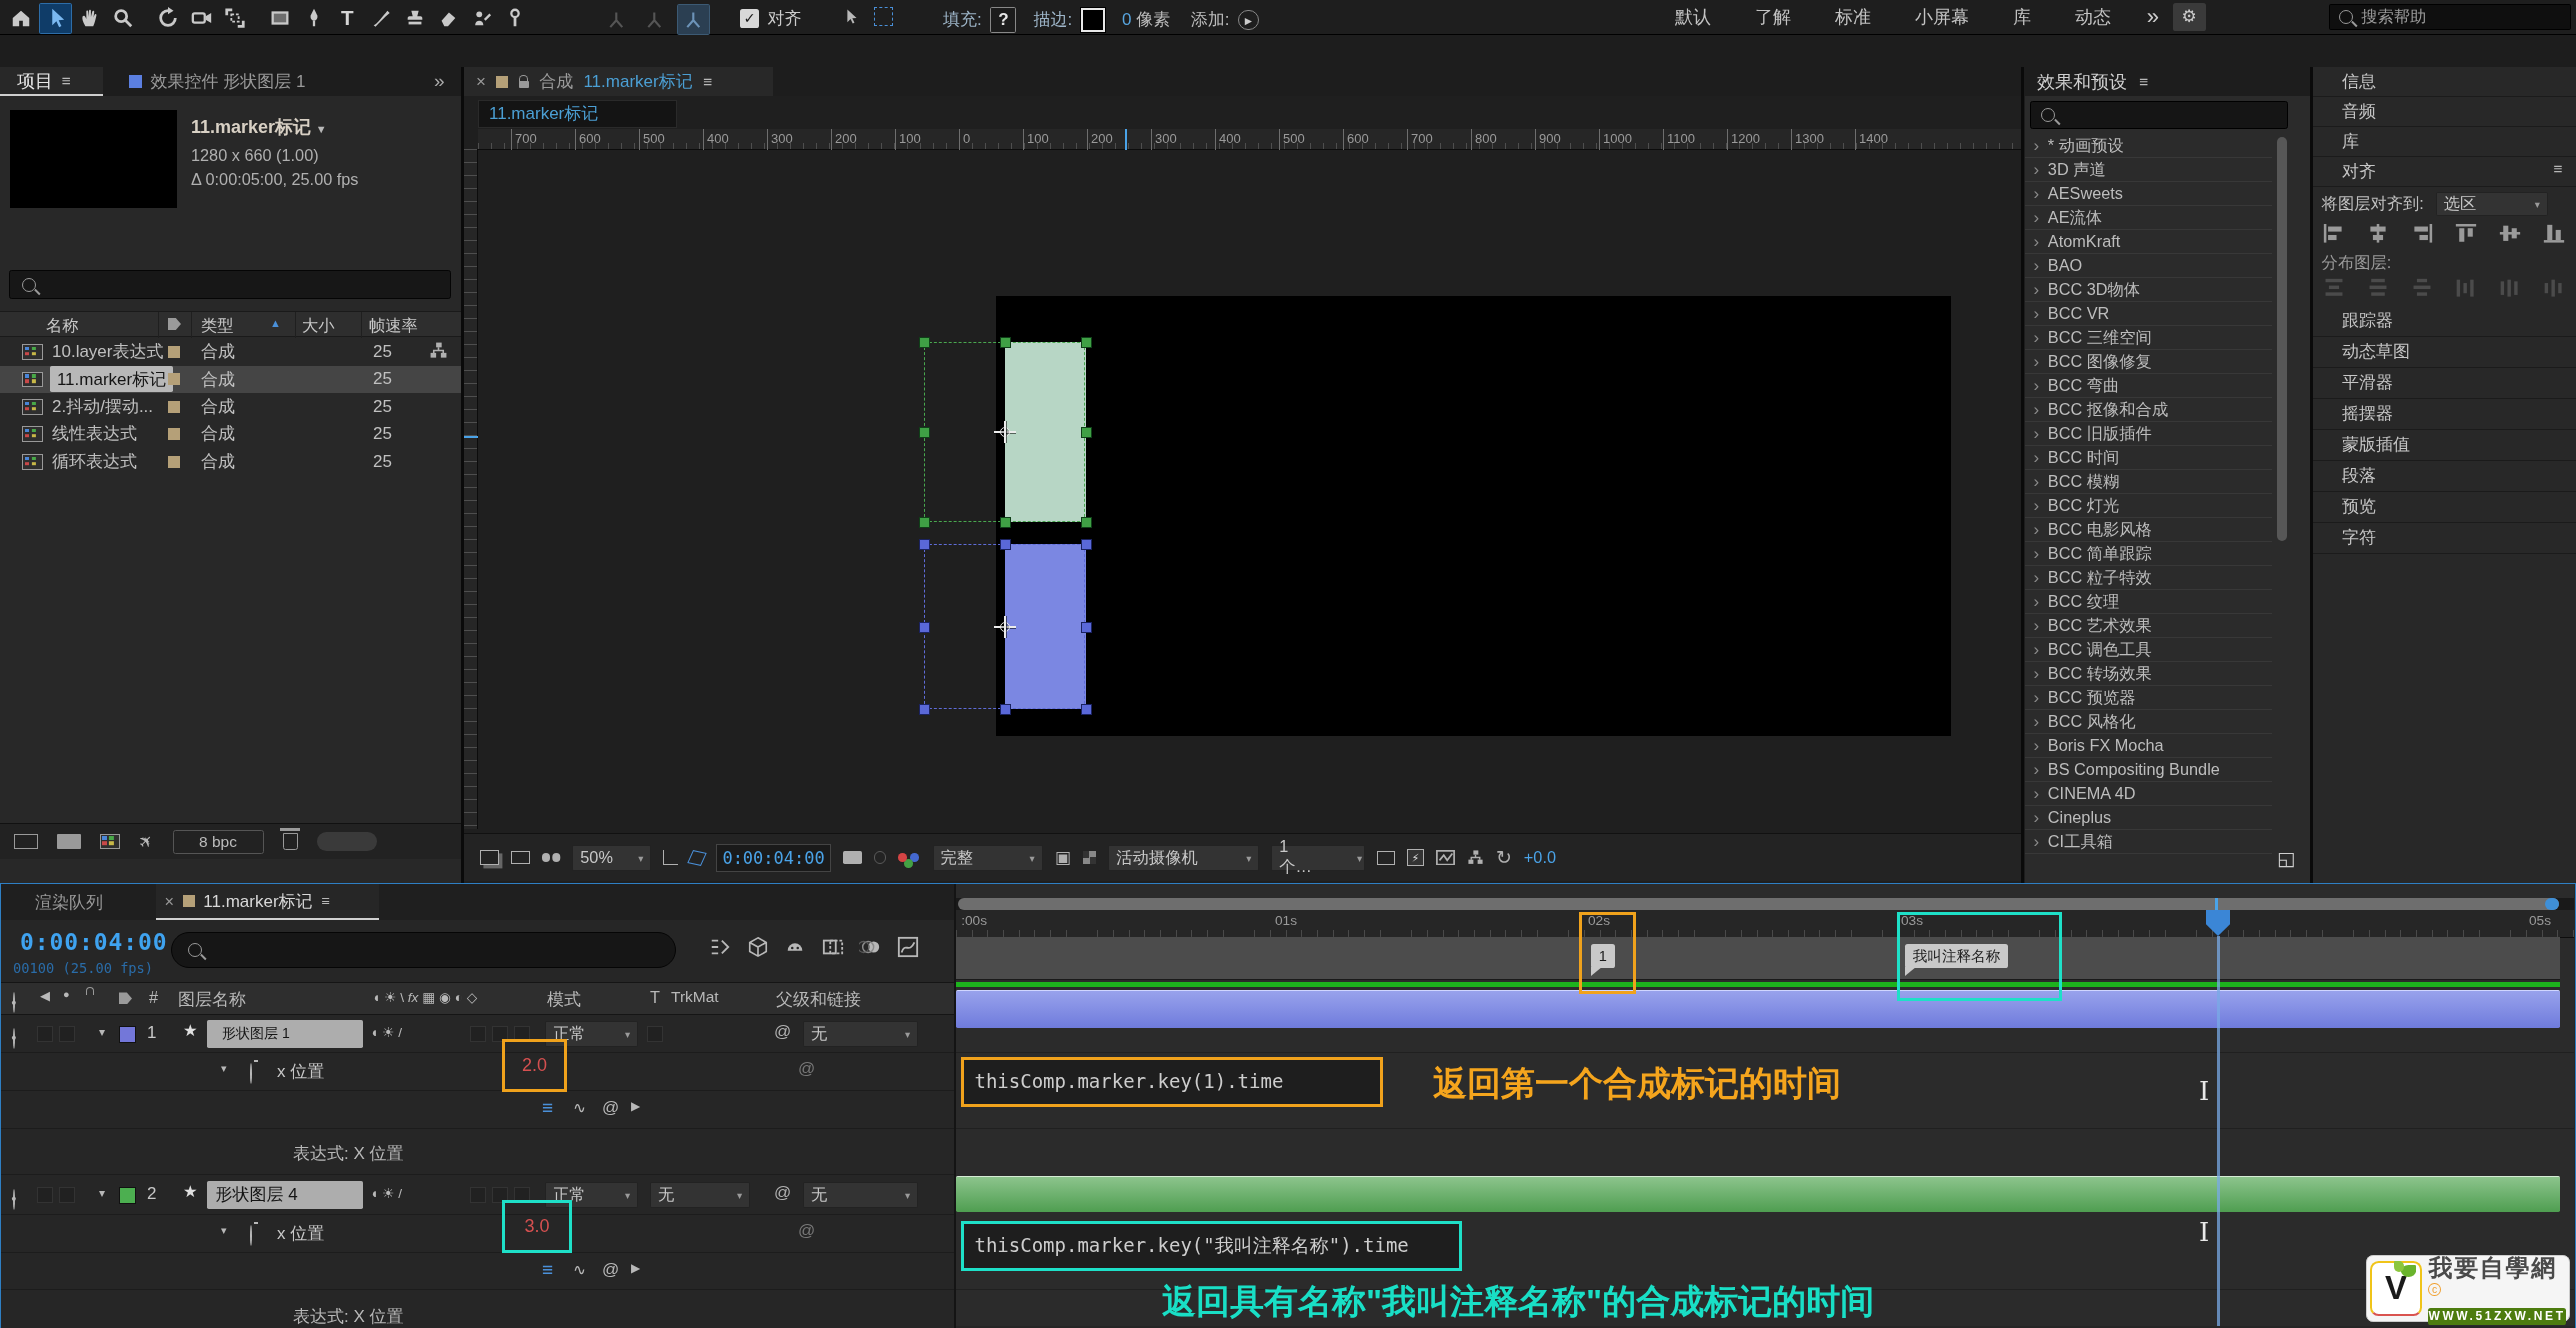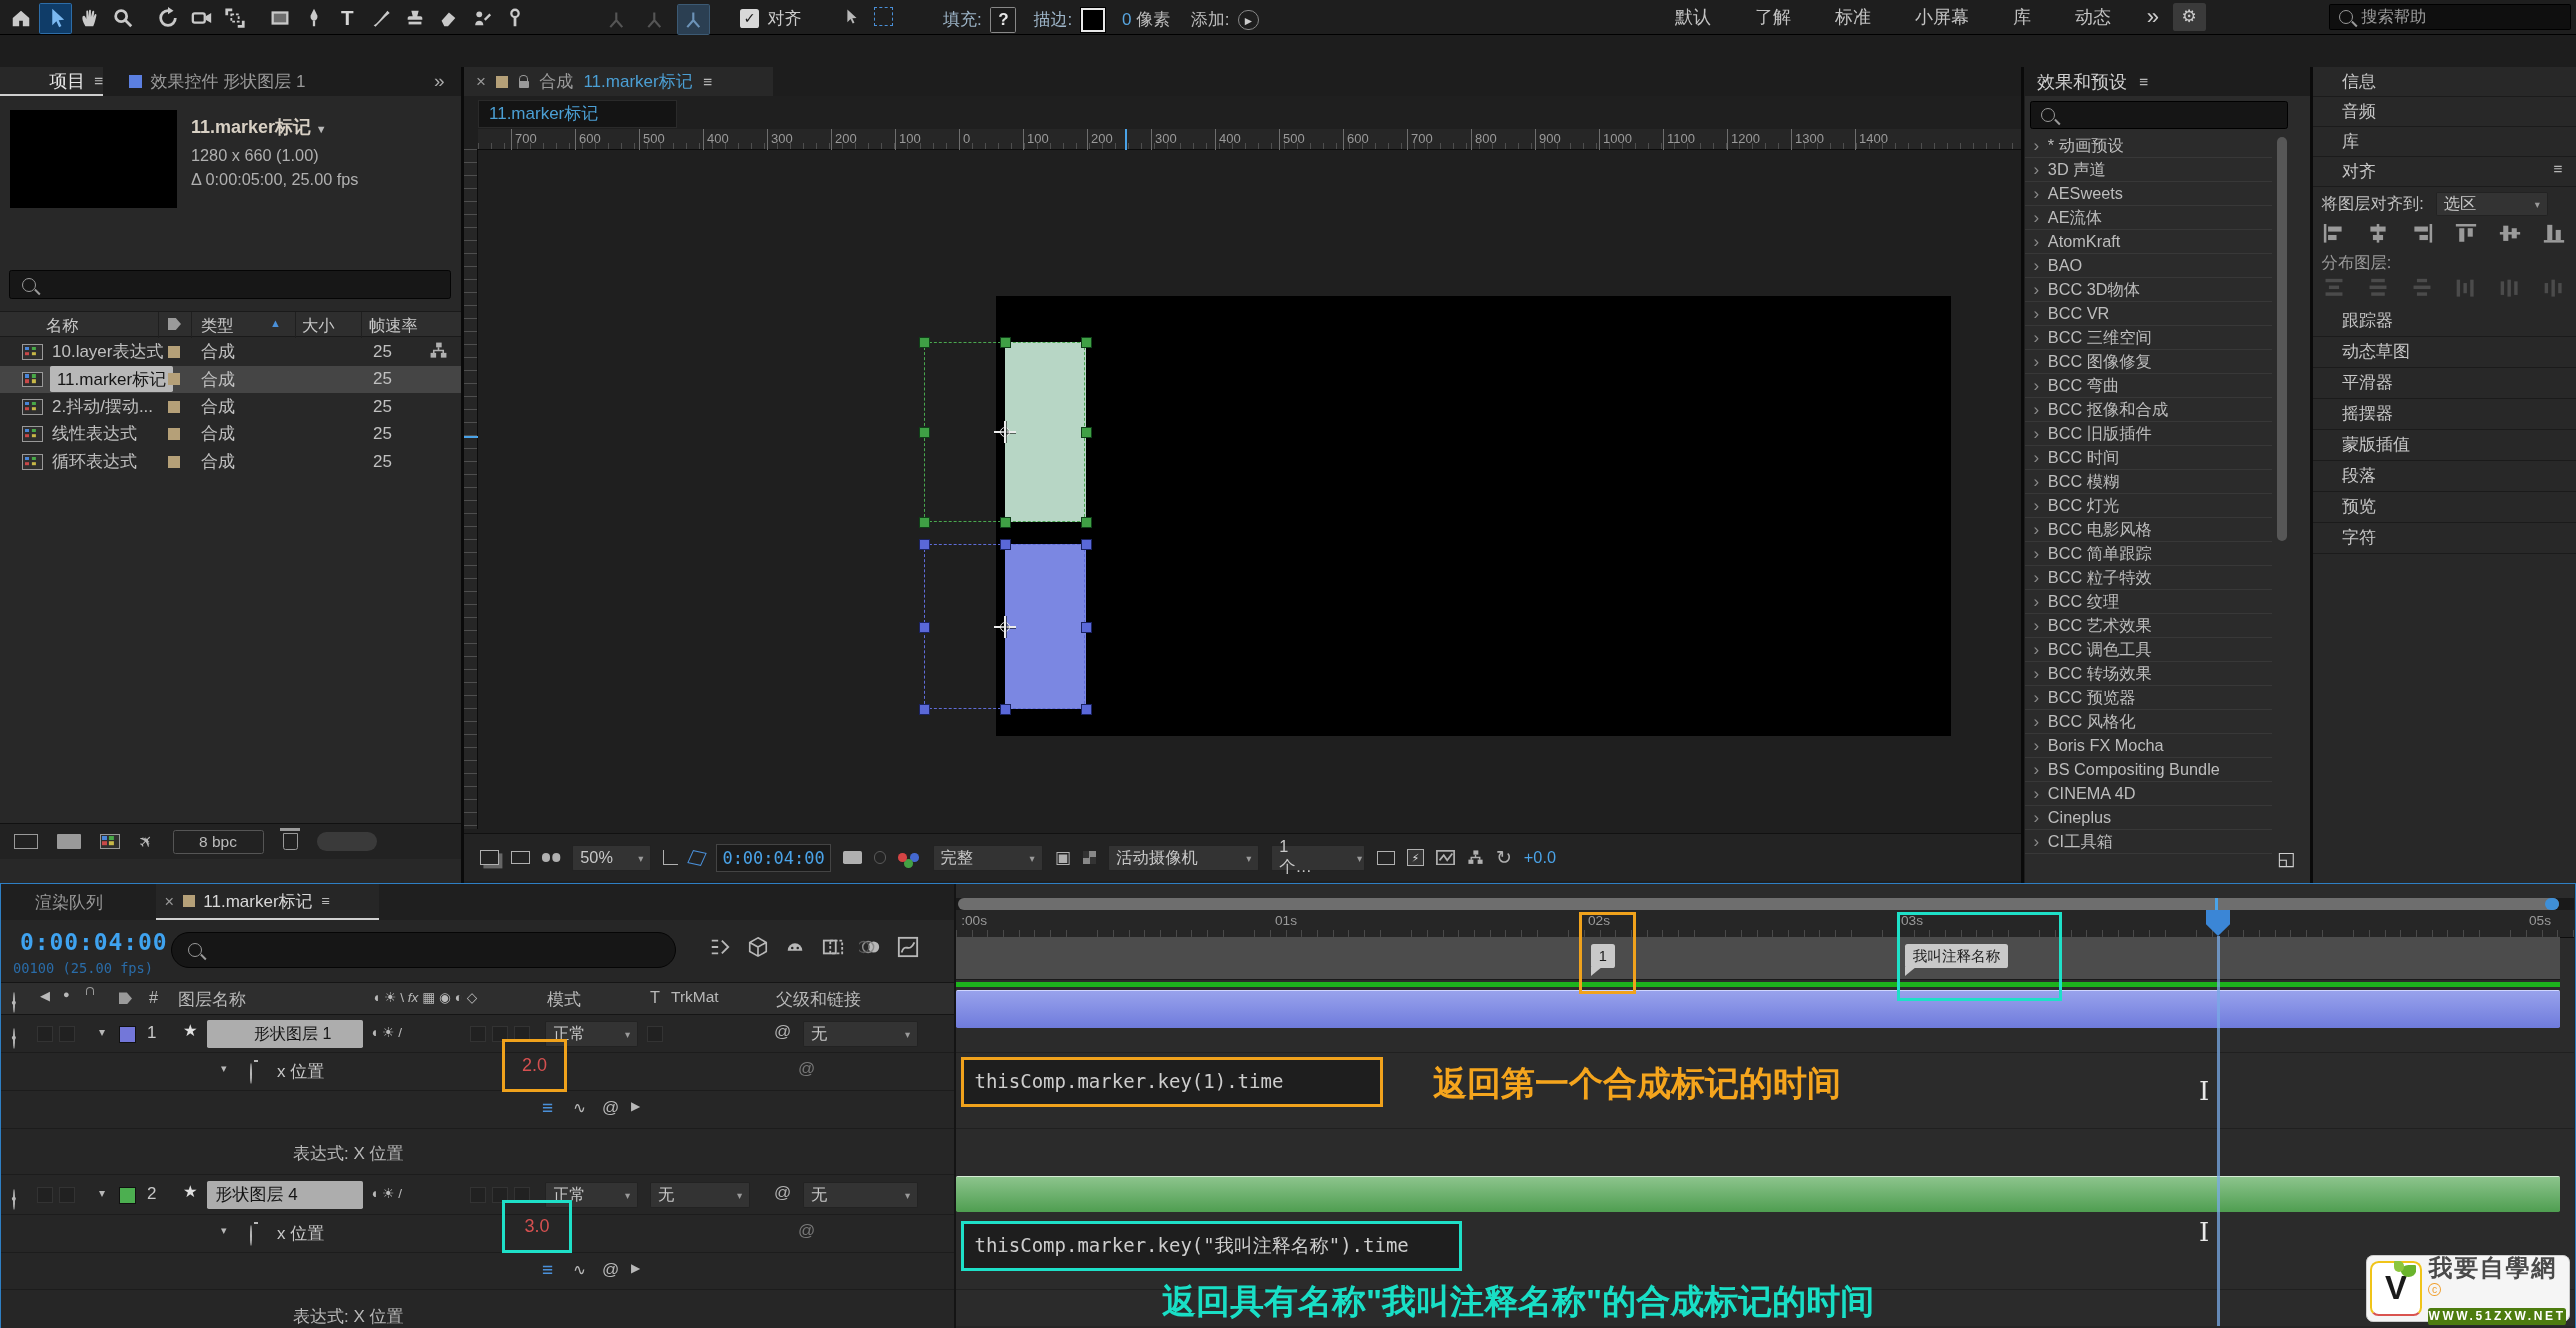--- a/index.html
+++ b/index.html
@@ -212,21 +212,21 @@
     </div>
 
     <div class="abs" style="left:2329px;top:4.3px;width:242px;height:26px;background:#0f0f0f;border:0.9px solid #000;border-radius:1.7px;display:flex;align-items:center;gap:8.6px;padding-left:8.6px;box-sizing:border-box;">
       <span class="mag"></span>
       <span style="color:#9a9a9a;font-size:16.3px;">搜索帮助</span>
     </div>
   </div>
 
   <div class="abs" style="left:0;top:67px;width:461px;height:816px;background:#282828;">
     <div class="abs" style="left:0;top:0;width:461px;height:29px;background:#1d1d1d;"></div>
-    <div class="abs" style="left:0;top:0;width:103px;height:29px;background:#282828;border-bottom:2.6px solid #cfcfcf;box-sizing:border-box;display:flex;align-items:center;gap:8.6px;padding-left:34px;justify-content:flex-end;">
+    <div class="abs" style="left:0;top:0;width:103px;height:29px;background:#282828;border-bottom:2.6px solid #cfcfcf;box-sizing:border-box;display:flex;align-items:center;gap:8.6px;padding-left:17px;">
       <span style="color:#e8e8e8;font-size:18px;">项目</span>
       <span class="glyph" style="font-size:15.5px;">≡</span>
     </div>
     <div class="abs" style="left:129px;top:0;height:29px;display:flex;align-items:center;gap:8.6px;">
       <span style="width:13px;height:13px;background:#5b7fe0;"></span>
       <span style="color:#9a9a9a;font-size:17px;">效果控件 形状图层 1</span>
     </div>
     <span class="abs" style="left:434px;top:3.4px;color:#aaa;font-size:19px;">»</span>
 
     <div class="abs" style="left:10.3px;top:43px;width:165px;height:96px;background:#000;border:0.9px solid #000;"></div>
@@ -775,21 +775,21 @@
     <div class="rowsep" style="left:0;top:405px;width:955px;"></div>
 
     <div class="abs" style="left:0;top:131px;width:955px;height:38px;">
       <span class="eye abs" style="left:12px;top:13.7px;"></span>
       <span class="cellbox" style="left:36px;top:11px;"></span>
       <span class="cellbox" style="left:58px;top:11px;"></span>
       <span class="abs glyph" style="left:98px;top:10.3px;font-size:12px;">▾</span>
       <span class="abs" style="left:118px;top:11px;width:14.6px;height:14.6px;background:#7377d9;border:0.9px solid #111;"></span>
       <span class="abs" style="left:146px;top:7.7px;font-size:17px;">1</span>
       <span class="abs" style="left:182px;top:6px;color:#e0e0e0;font-size:16.3px;">★</span>
-      <span class="abs" style="left:206px;top:5.2px;width:156px;height:27.5px;background:#adadad;border-radius:1.7px;"><span style="color:#151515;font-size:16px;line-height:27.5px;padding-left:23px;margin-left:24px;">形状图层 1</span></span>
+      <span class="abs" style="left:206px;top:5.2px;width:156px;height:27.5px;background:#adadad;border-radius:1.7px;"><span style="color:#151515;font-size:14px;line-height:27.5px;padding-left:15px;">形状图层 1</span></span>
       <span class="abs glyph" style="left:369px;top:8.6px;font-size:13.7px;">◖ ☀ /</span>
       <span class="cellbox" style="left:469px;top:11px;"></span>
       <span class="cellbox" style="left:491px;top:11px;"></span>
       <span class="cellbox" style="left:513px;top:11px;"></span>
       <span class="ddl abs" style="left:544px;top:6px;width:93px;height:26px;">
           <span>正常</span>
           <span class="arr">▾</span>
         </span>
       <span class="cellbox" style="left:646px;top:11px;"></span>
       <span class="abs" style="left:773px;top:6.9px;color:#b0b0b0;font-size:17px;">@</span>

